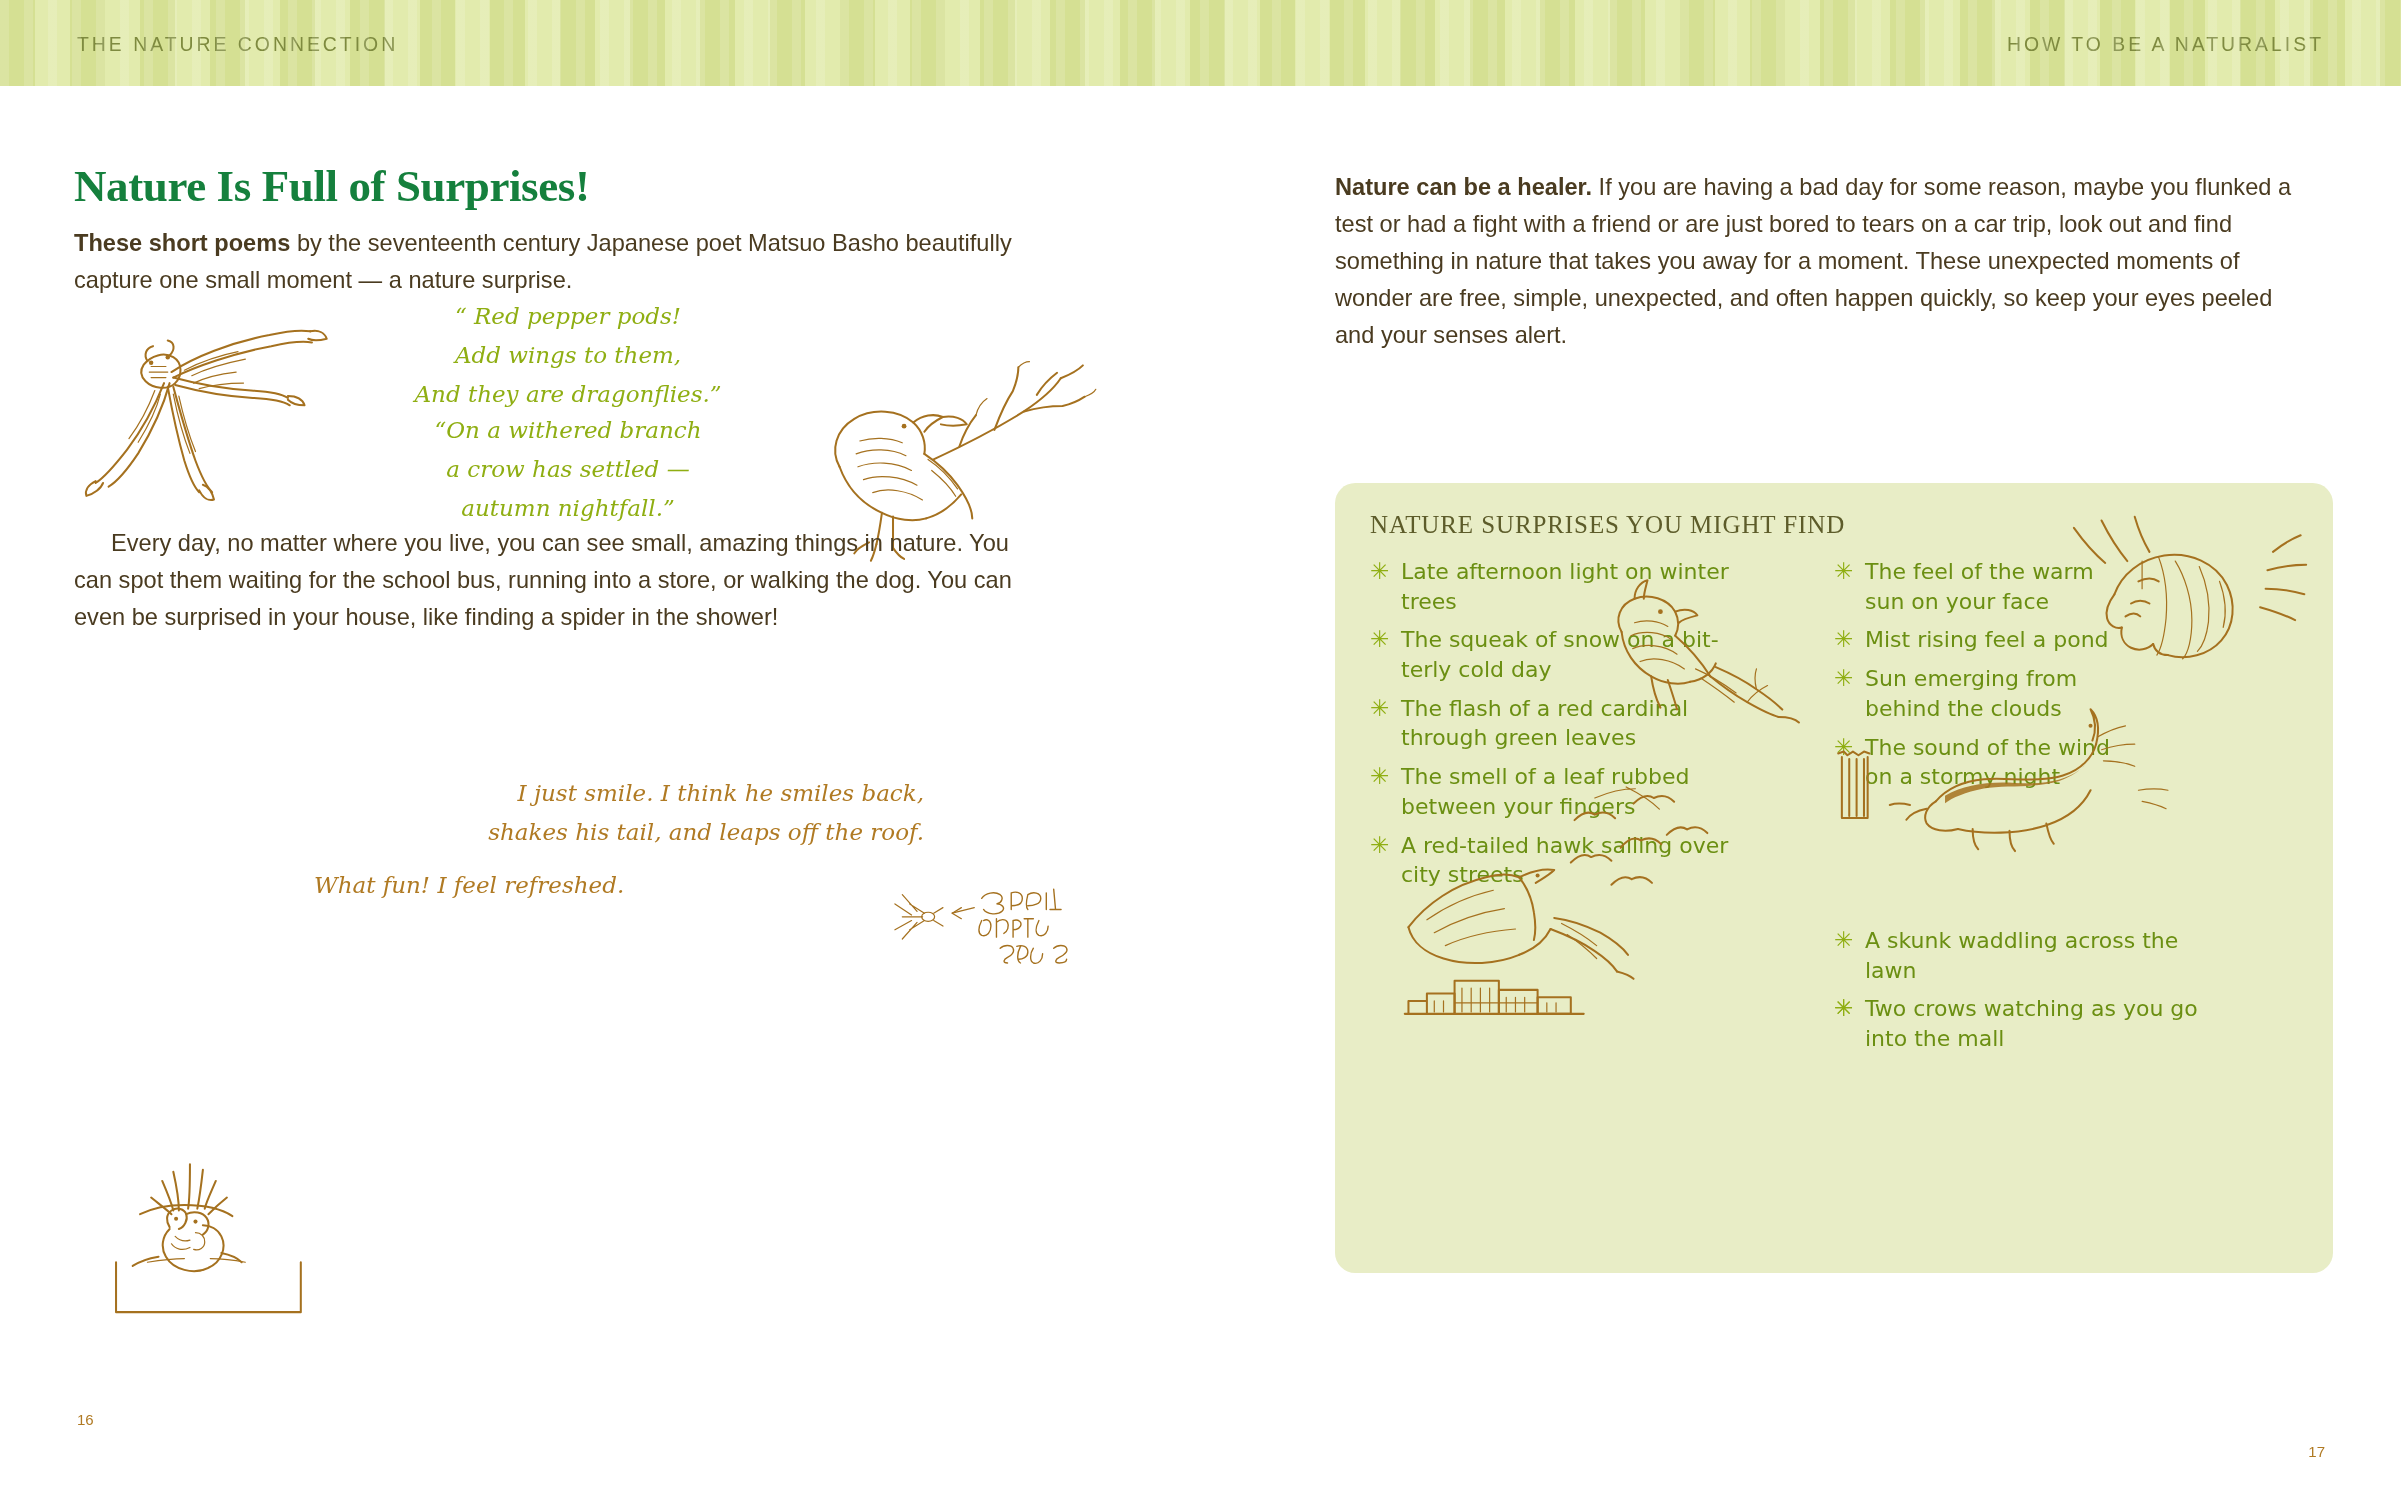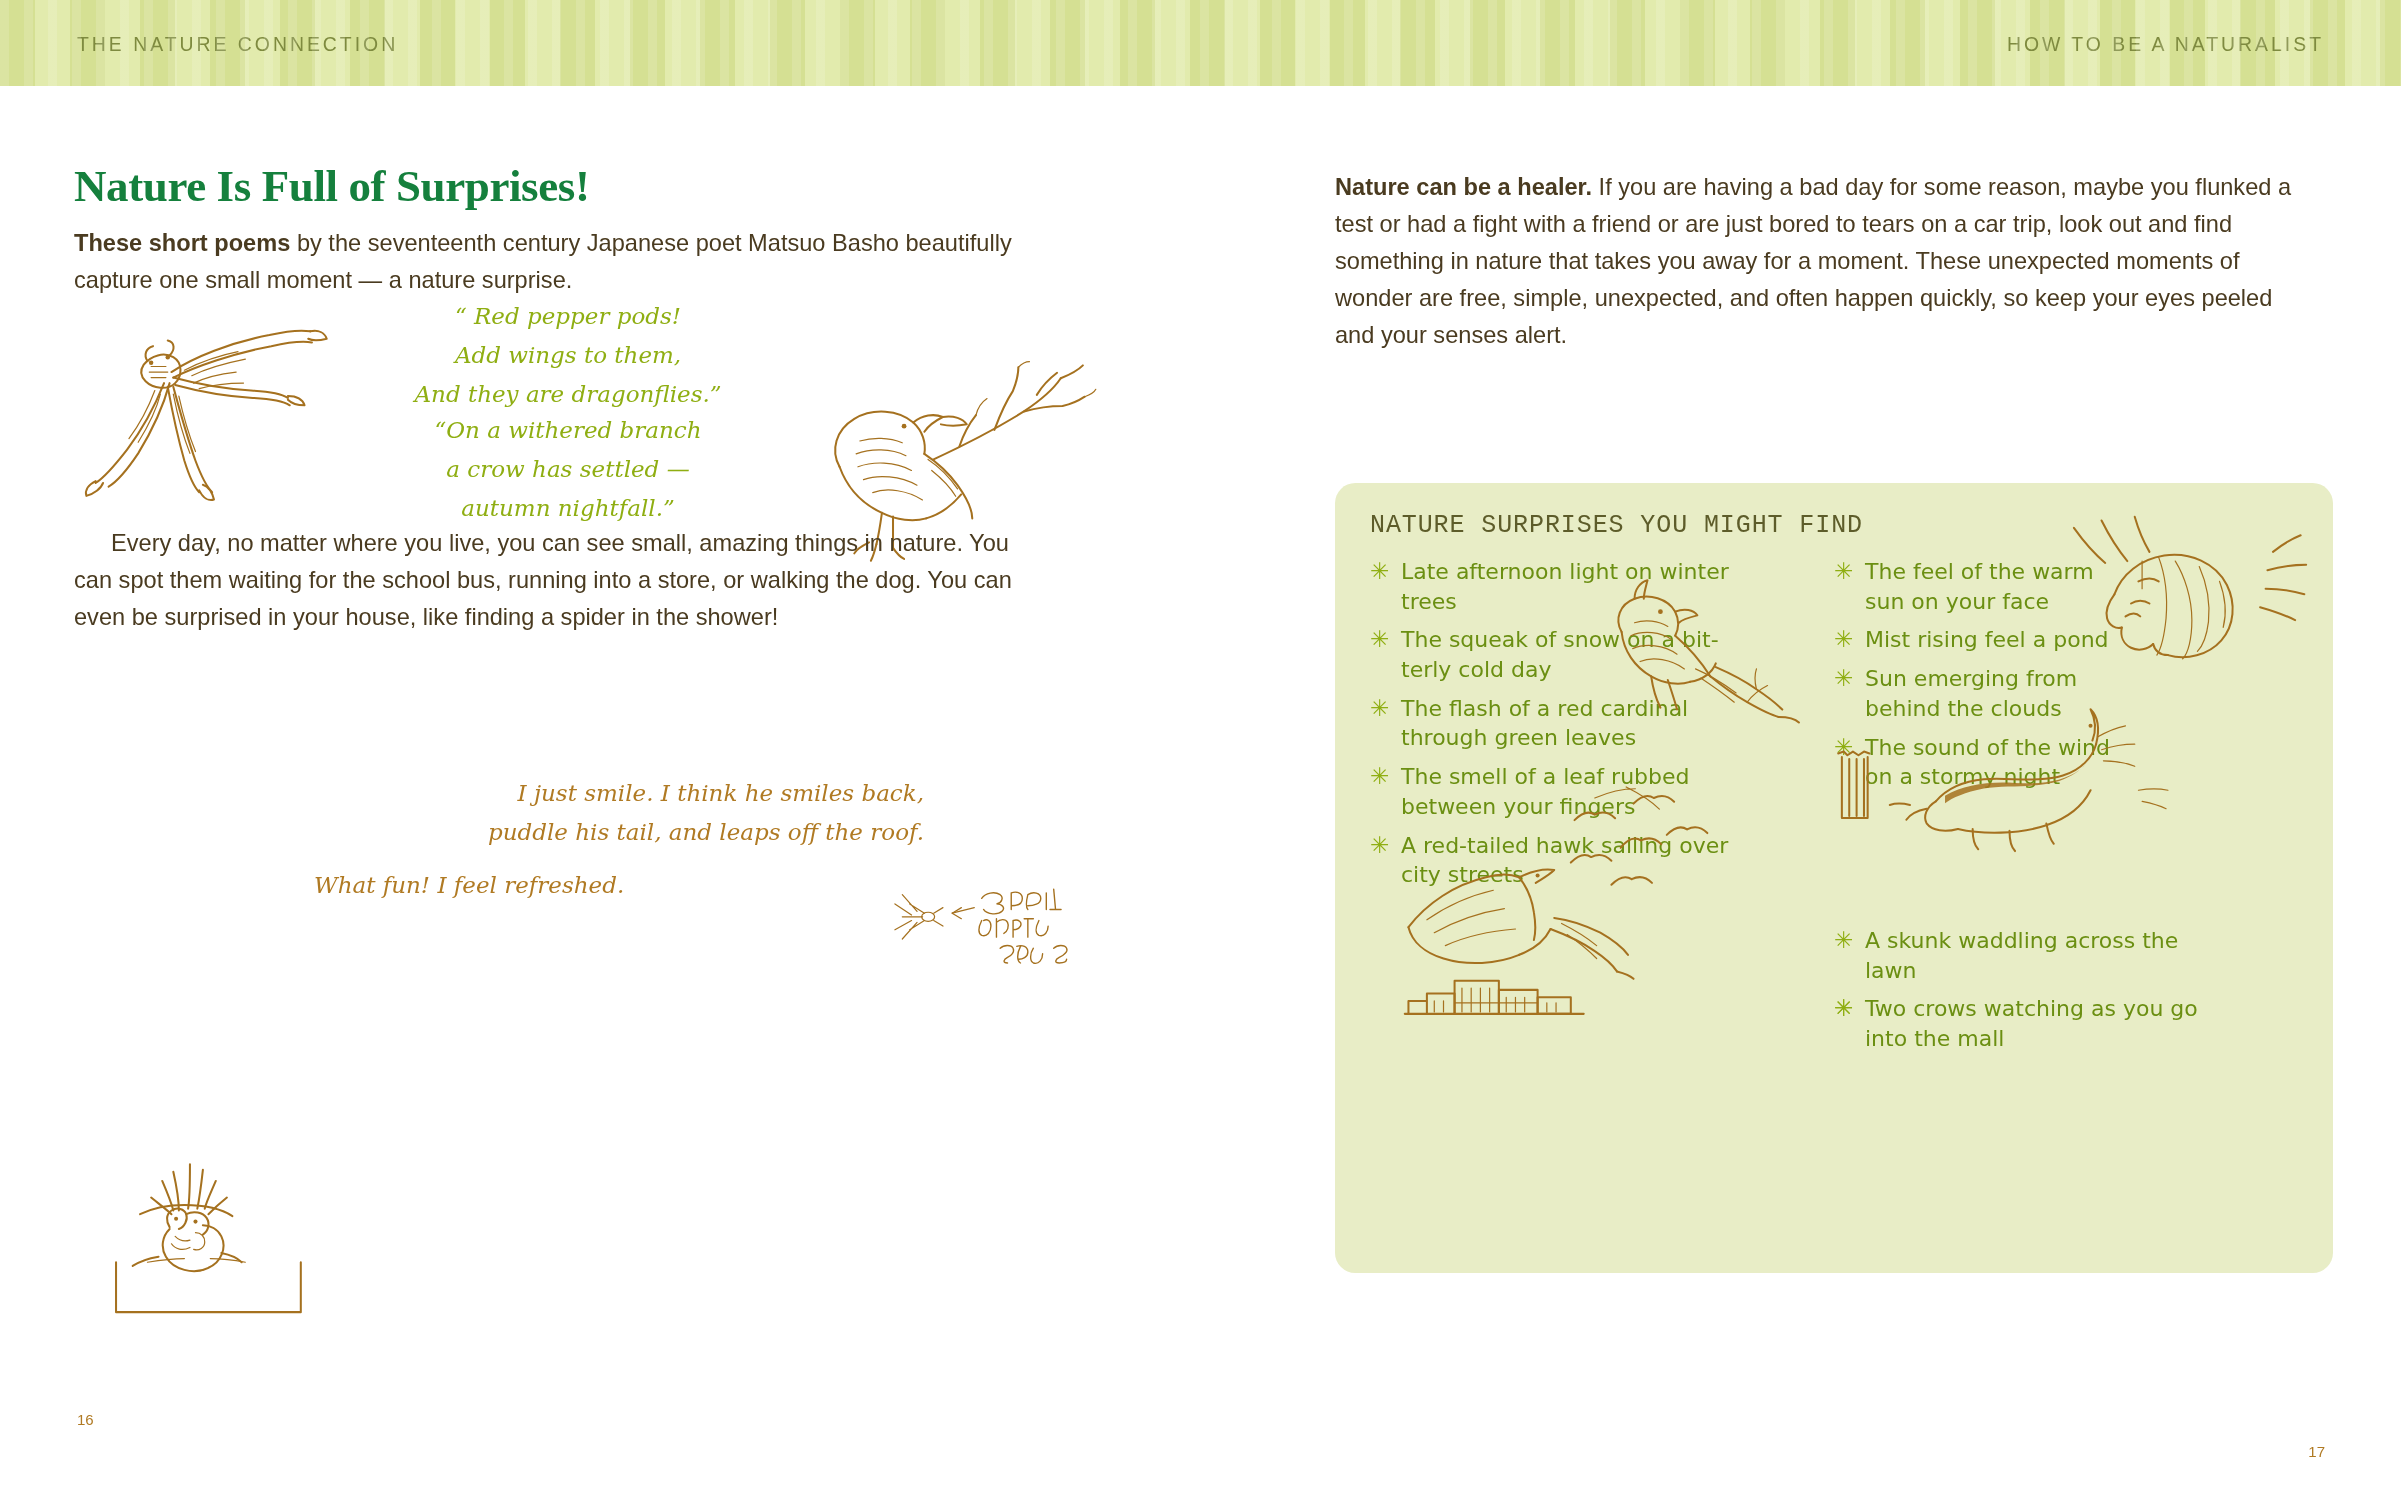--- a/index.html
+++ b/index.html
@@ -175,21 +175,21 @@
     top: 365px;
     width: 998px;
     height: 790px;
     background: #e8edc6;
     border-radius: 20.3px;
   }
   .panel-title {
     position: absolute;
     left: 35px;
     top: 28px;
-    font-family: Liberation Mono, monospace;
+    font-family: Liberation Serif, serif;
     font-size: 25px;
     letter-spacing: 0.9px;
     color: #5d5c2a;
   }
   .bullet-list {
     position: absolute;
     font-family: "DejaVu Sans", sans-serif;
     color: #6b8f12;
     font-size: 22px;
     line-height: 29.6px;
@@ -344,21 +344,21 @@
         <path d="M130 100 C134 104 140 106 146 104 M126 108 C130 114 138 116 146 112"></path>
         <path d="M152 96 C158 96 162 100 162 106 C162 112 156 116 150 114"></path>
         <path d="M100 128 C112 126 126 124 140 124 M168 124 C182 124 196 126 206 128"></path>
       </g>
       <circle class="ink-fill" cx="131" cy="81" r="2.2"></circle>
       <circle class="ink-fill" cx="152" cy="84" r="2.2"></circle>
     </svg>
   </div>
 
   <div class="poem-4" style="white-space:pre-line">I just smile. I think he smiles back,
-puddle his tail, and leaps off the roof.</div>
+shakes his tail, and leaps off the roof.</div>
   <div class="poem-5">What fun! I feel refreshed.</div>
 
   <div class="folio folio-left">16</div>
 </div>
 
 <div class="page page-right">
 
   <div class="right-para body-text">
     <b>Nature can be a healer.</b><span> If you are having a bad day for some reason, maybe you flunked a test or had a fight with a friend or are just bored to tears on a car trip, look out and find something in nature that takes you away for a moment. These unexpected moments of wonder are free, simple, unexpected, and often happen quickly, so keep your eyes peeled and your senses alert.</span>
   </div>

